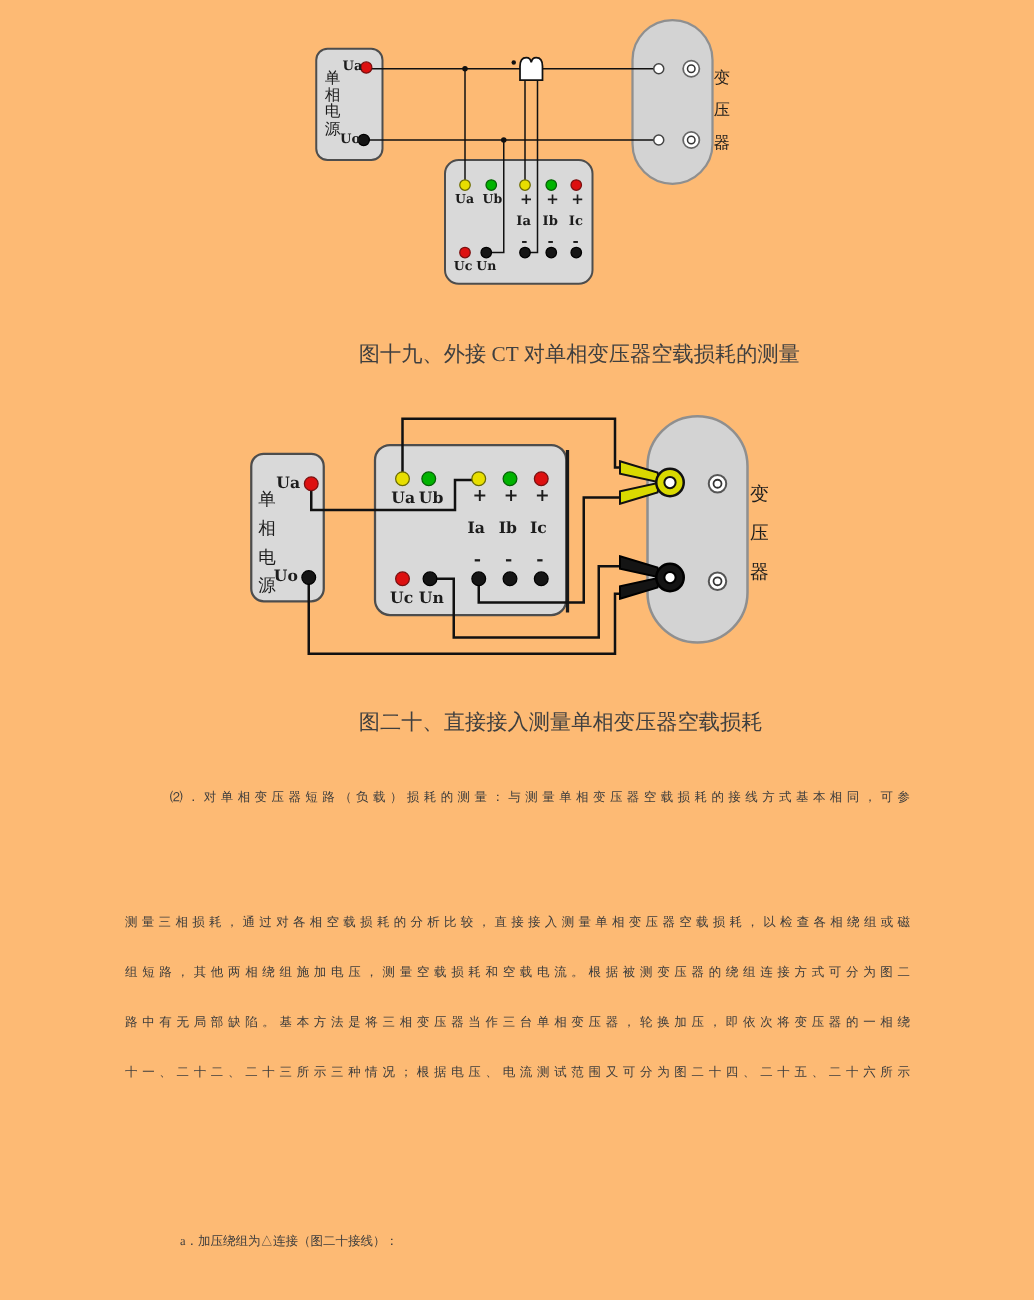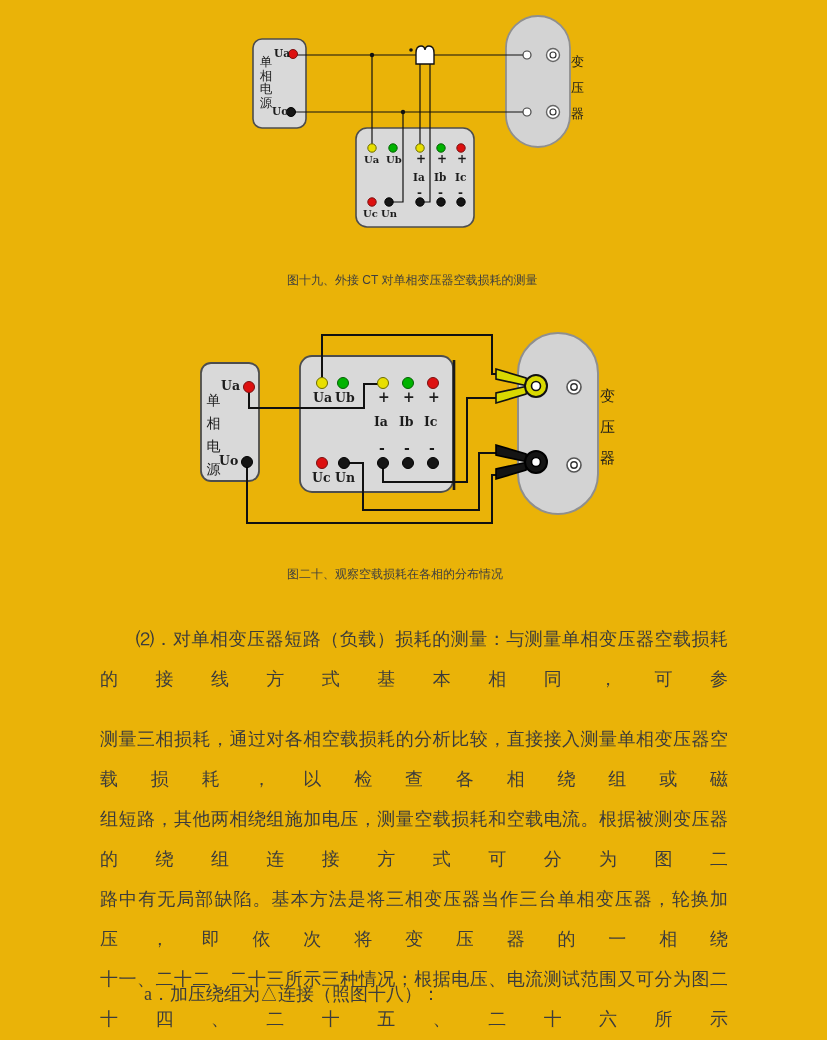--- a/index.html
+++ b/index.html
@@ -1,25 +1,25 @@
 <!DOCTYPE html>
 <html><head>
 <meta charset="utf-8">
 <style>
   html,body{margin:0;padding:0;background:#fff;}
-  #page{position:relative;width:827px;height:1040px;background:#eab308;overflow:hidden;
+  #page{position:relative;width:827px;height:1040px;background:#fdba74;overflow:hidden;
         font-family:"Liberation Serif", serif;}
   #gfx{position:absolute;left:0;top:0;z-index:1;}
   .lbl{position:absolute;z-index:3;color:#1c1c1c;font-family:"DejaVu Serif", serif;
        font-weight:bold;white-space:pre;text-align:center;}
   .vtext{position:absolute;z-index:3;color:#1c1c1c;font-family:"Liberation Serif", serif;
        word-break:break-all;text-align:center;}
-  .caption{position:absolute;z-index:3;color:#3f3f3f;font-size:12px;white-space:pre;
-       font-family:Liberation Sans, sans-serif;}
-  .para{position:absolute;z-index:3;left:100px;width:628px;color:#3c3c3c;font-size:18px;
+  .caption{position:absolute;z-index:3;color:#3f3f3f;font-size:17px;white-space:pre;
+       font-family:Liberation Serif, serif;}
+  .para{position:absolute;z-index:3;left:100px;width:628px;color:#3c3c3c;font-size:10px;
        line-height:40px;font-family:"Liberation Serif", serif;}
   .line{display:block;}
   .jl{text-align:justify;text-align-last:justify;}
   .ind{text-indent:36px;}
   .ind2{text-indent:44px;}
 </style>
 </head>
 <body>
 
 <div id="page">
@@ -155,31 +155,31 @@
   <div class="lbl" style="left:399px;top:414px;font-size:12.5px;">Ib</div>
   <div class="lbl" style="left:424px;top:414px;font-size:12.5px;">Ic</div>
   <div class="lbl" style="left:379px;top:440px;font-size:14px;">-</div>
   <div class="lbl" style="left:404px;top:440px;font-size:14px;">-</div>
   <div class="lbl" style="left:429px;top:440px;font-size:14px;">-</div>
   <div class="lbl" style="left:312px;top:470px;font-size:12.5px;">Uc</div>
   <div class="lbl" style="left:335px;top:470px;font-size:12.5px;">Un</div>
 
   <div class="vtext" style="left:599px;top:381px;width:17px;line-height:31px;font-size:15px;">变压器</div>
 
-  <div class="caption" style="left:287px;top:566px;">图二十、观察空载损耗在各相的分布情况</div>
+  <div class="caption" style="left:287px;top:566px;">图二十、直接接入测量单相变压器空载损耗</div>
 
   <div class="para" style="top:619px;">
     <span class="line jl ind">⑵．对单相变压器短路（负载）损耗的测量：与测量单相变压器空载损耗的接线方式基本相同，可参</span>
   </div>
 
   <div class="para" style="top:719px;">
     <span class="line jl">测量三相损耗，通过对各相空载损耗的分析比较，直接接入测量单相变压器空载损耗，以检查各相绕组或磁</span>
     <span class="line jl">组短路，其他两相绕组施加电压，测量空载损耗和空载电流。根据被测变压器的绕组连接方式可分为图二</span>
     <span class="line jl">路中有无局部缺陷。基本方法是将三相变压器当作三台单相变压器，轮换加压，即依次将变压器的一相绕</span>
     <span class="line jl">十一、二十二、二十三所示三种情况；根据电压、电流测试范围又可分为图二十四、二十五、二十六所示</span>
 
   </div>
 
   <div class="para" style="top:974px;">
-    <span class="line ind2">a．加压绕组为△连接（照图十八）：</span>
+    <span class="line ind2">a．加压绕组为△连接（图二十接线）：</span>
   </div>
 
 </div>
 
 </body></html>

